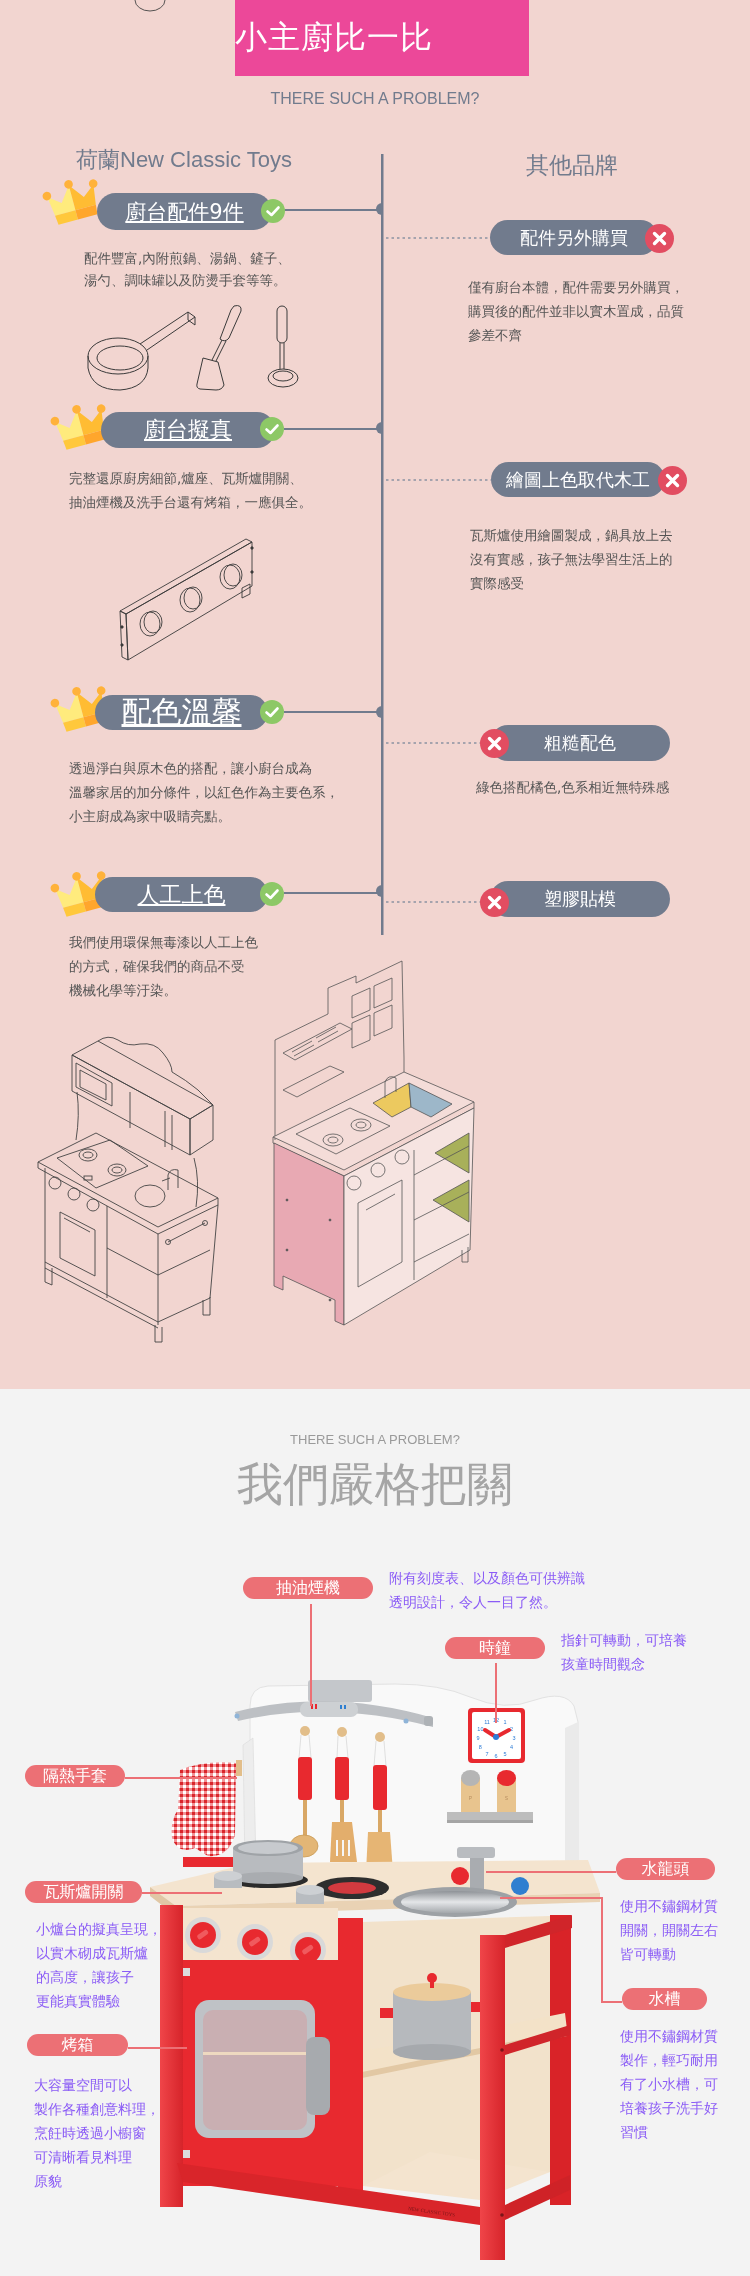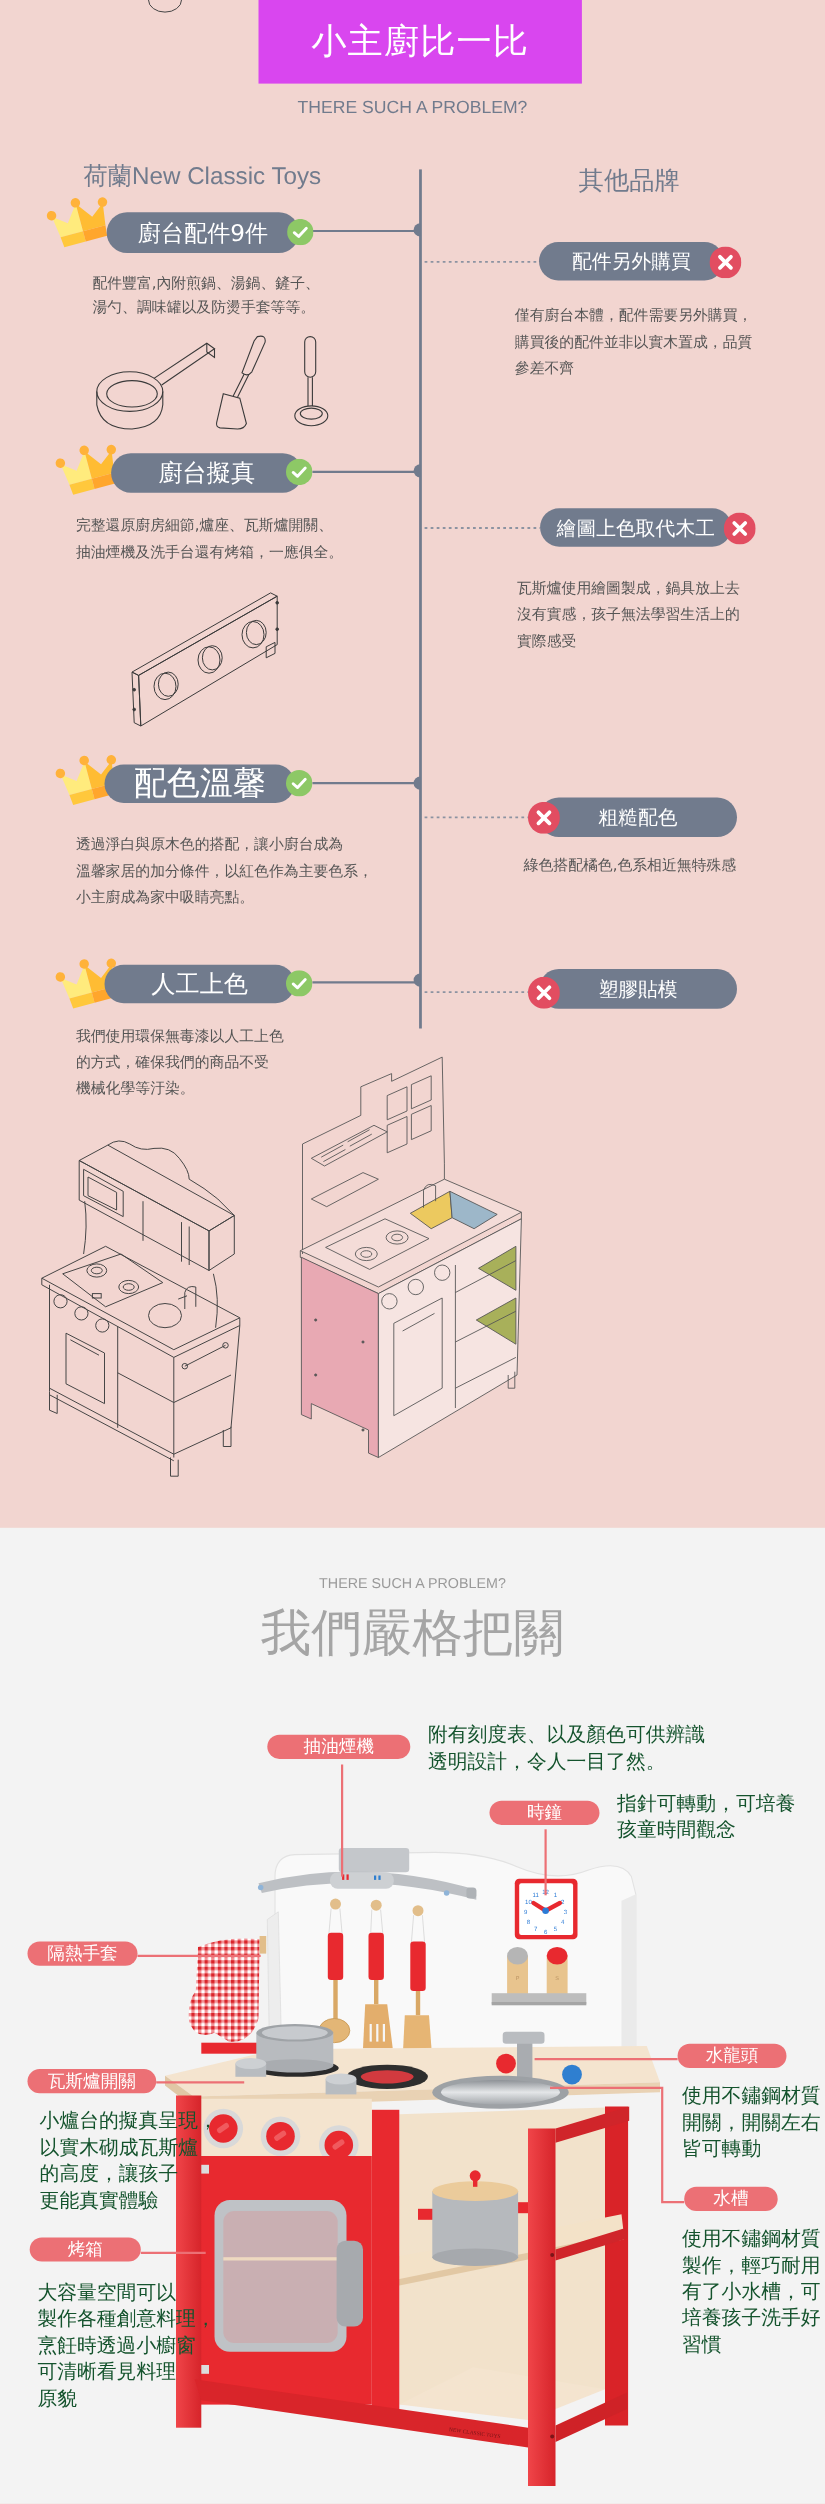--- a/index.html
+++ b/index.html
@@ -1,32 +1,32 @@
 <!DOCTYPE html>
 <html><head>
 <meta charset="utf-8">
 <style>
 *{margin:0;padding:0;box-sizing:border-box;}
 body{width:750px;height:2276px;background:#F3F3F3;font-family:"DejaVu Sans",sans-serif;}
 .page{position:relative;width:750px;height:2276px;overflow:hidden;}
 .abs{position:absolute;}
 .pink-bg{left:0;top:0;width:750px;height:1389px;background:#F2D5D0;}
 .white-bg{left:0;top:1389px;width:750px;height:887px;background:#F3F3F3;}
-.title-box{left:235px;top:0;width:294px;height:76px;background:#d946ef;color:#fff;font-size:32px;display:flex;align-items:center;justify-content:center;letter-spacing:1px;}
+.title-box{left:235px;top:0;width:294px;height:76px;background:#ec4899;color:#fff;font-size:32px;display:flex;align-items:center;justify-content:flex-start;letter-spacing:1px;}
 .sub1{left:0;top:89px;width:750px;text-align:center;font-family:"Liberation Sans",sans-serif;font-size:16px;color:#717B8D;line-height:20px;}
 .hdr-left{left:76px;top:146px;font-family:"Liberation Sans",sans-serif;font-size:22px;color:#717B8D;line-height:28px;white-space:nowrap;}
 .hdr-right{left:526px;top:151px;font-size:23px;color:#717B8D;line-height:28px;white-space:nowrap;}
 .pill{display:flex;align-items:center;justify-content:center;background:#717B8D;color:#fff;border-radius:20px;white-space:nowrap;}
-.pill-l{font-size:21px;}
+.pill-l{font-size:21px;text-decoration:underline;}
 .pill-r{font-size:18px;}
 .desc{font-size:13.5px;color:#555;white-space:nowrap;}
 .crown{width:58px;height:46px;transform:rotate(-15deg);}
 .icon{z-index:2;}
 .rpill{display:flex;align-items:center;justify-content:center;background:#EC7075;color:#fff;height:22px;border-radius:14px;font-size:16px;white-space:nowrap;}
-.wdesc{font-size:18px;color:#14532d;white-space:nowrap;}
+.wdesc{font-size:14px;color:#8b5cf6;white-space:nowrap;}
 .wdesc div{height:24px;line-height:24px;}
 .sub2{left:0;top:1432px;width:750px;text-align:center;font-family:"Liberation Sans",sans-serif;font-size:13px;color:#9A9A9A;line-height:16px;}
 .title2{left:0;top:1457px;width:750px;text-align:center;font-size:46px;color:#A5A5A5;line-height:54px;}
 </style>
 </head>
 <body>
 
 <div class="page">
 
   <div class="abs pink-bg"></div>

